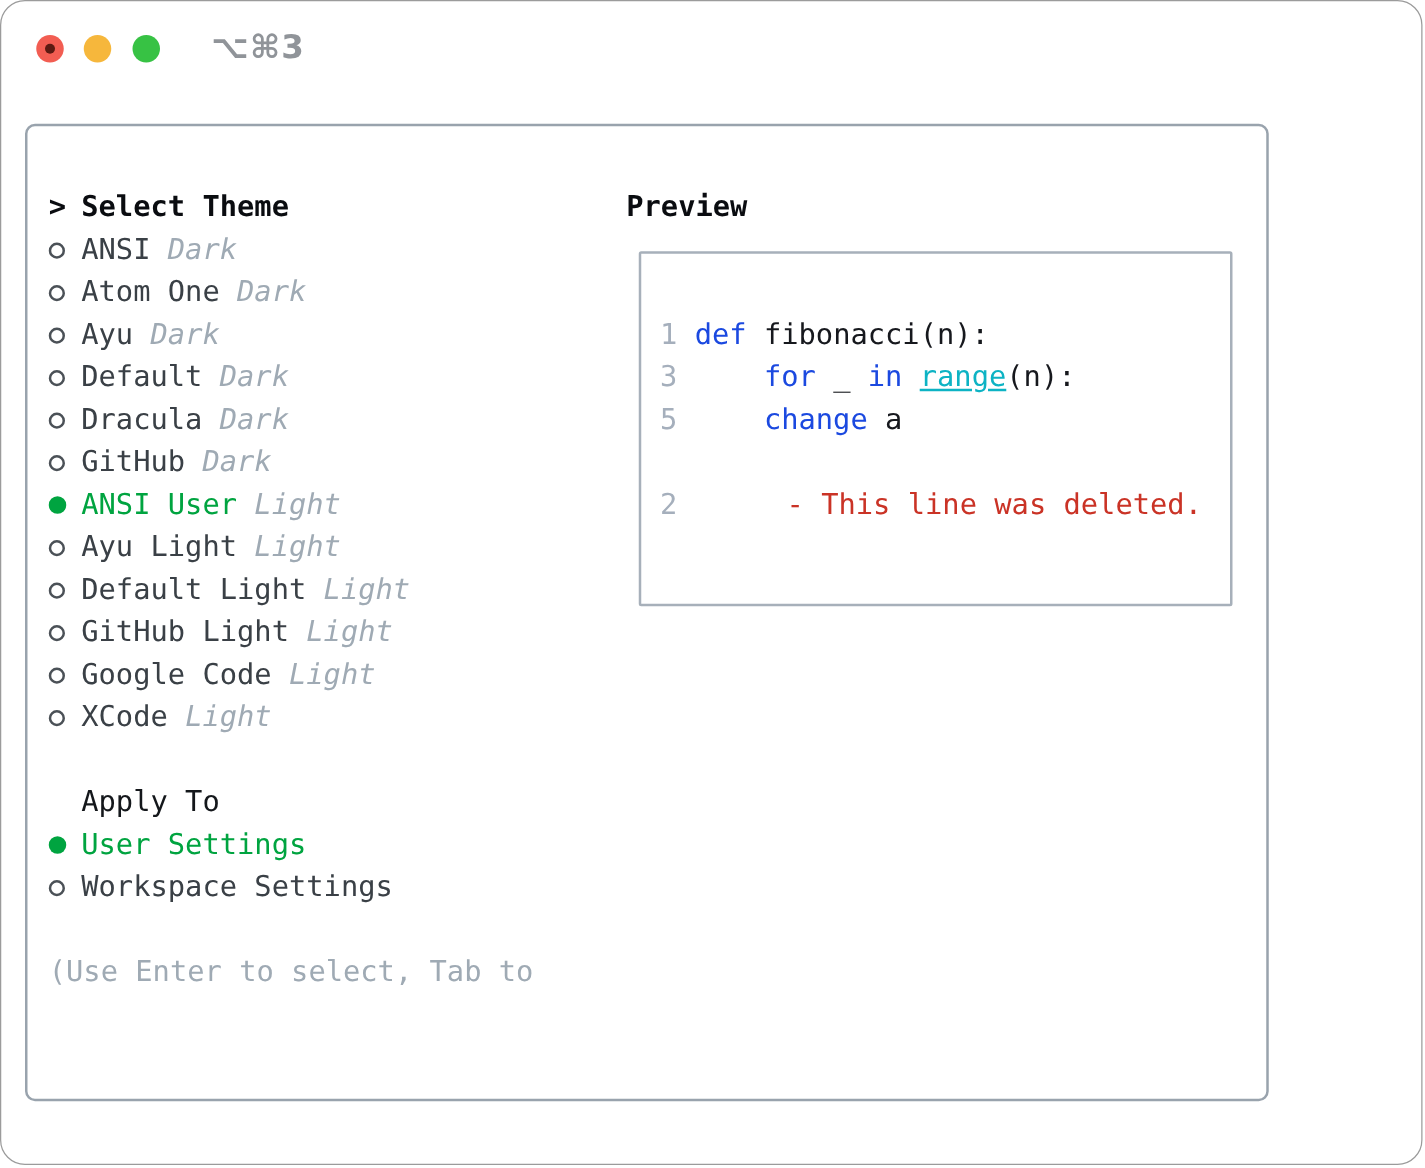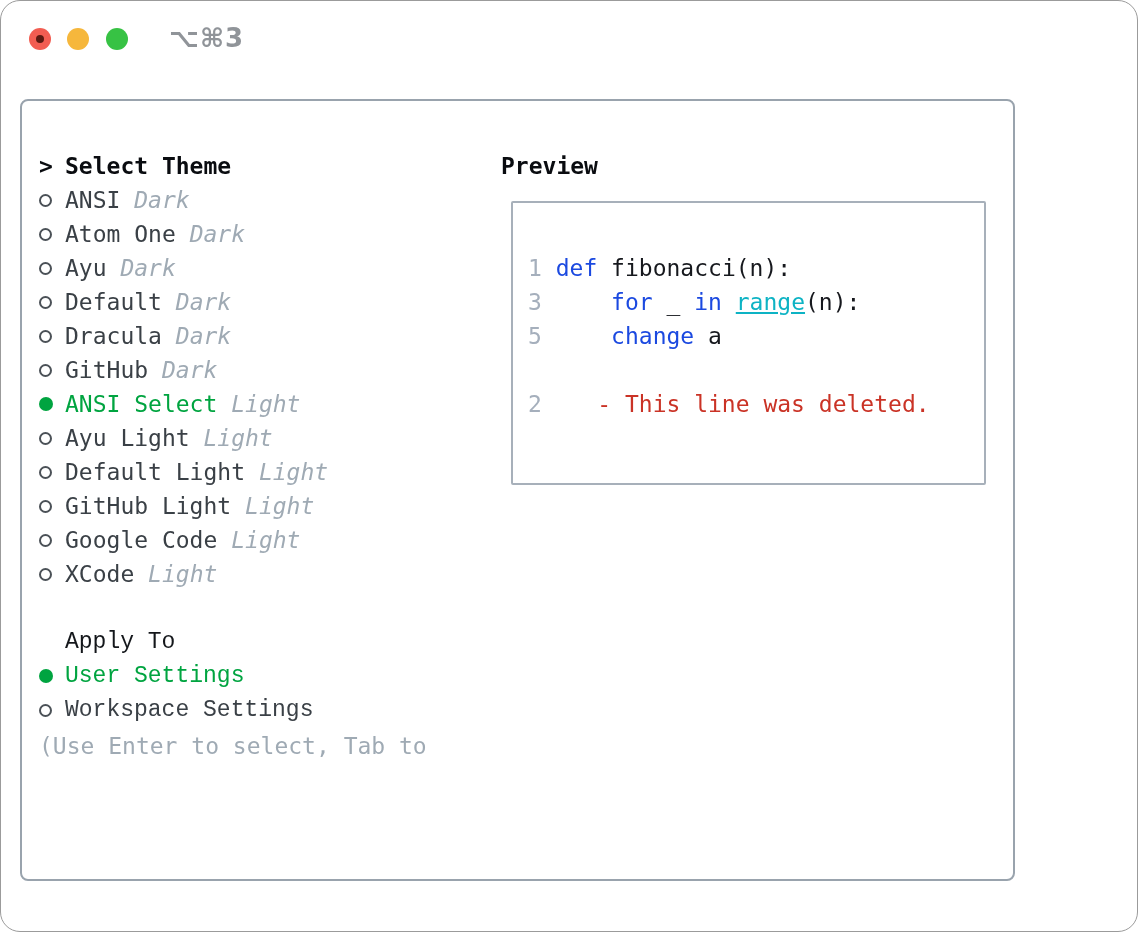--- a/index.html
+++ b/index.html
@@ -25,35 +25,35 @@
   .radio{width:13px;height:13px;border:2px solid #4b5157;border-radius:50%;box-sizing:border-box;}
   .radio.sel{width:14px;height:14px;border:none;background:var(--accent-green);}
   .hdr{font-weight:bold;color:#0a0c10;}
   .name{color:#3a4046;}
   .name.sel{color:var(--accent-green);}
   .tag{color:var(--muted-gray);font-style:italic;}
   .plainhdr{color:#14171b;}
   .hintline{color:var(--muted-gray);font-size:23px;line-height:34px;white-space:pre;}
   
   #theme-list{position:absolute;left:38px;top:148px;}
-  #apply-section{position:absolute;left:38px;top:624px;font-family:Liberation Mono, monospace;}
-  #hint{position:absolute;left:38px;top:728px;}
+  #apply-section{position:absolute;left:38px;top:624px;}
+  #hint{position:absolute;left:38px;top:760px;}
   #preview-label{position:absolute;left:500px;top:148px;height:34px;display:flex;align-items:center;
     font-size:23px;font-weight:bold;color:#0a0c10;}
   #preview-box{position:absolute;left:510px;top:200px;width:475px;height:284px;border:2px solid #a7b0ba;
     border-radius:2px;box-sizing:border-box;background:#ffffff;}
   #code-rows{position:absolute;left:15px;top:48px;}
   .crow{height:34px;line-height:34px;white-space:pre;font-size:23px;}
   .g{color:var(--gutter-gray);}
   .p{color:#16181d;}
   .k{color:var(--keyword-blue);}
   .c{color:var(--function-cyan);text-decoration:underline;}
   .n{color:var(--number-green);}
   .ctx{color:var(--context-gray);}
-  .del{color:var(--deleted-red);}
+  .del{color:var(--deleted-red);margin-left:32px;}
   .add{color:var(--added-green);}
 </style>
 </head>
 <body>
 
 <div class="window">
 
   <div class="titlebar">
     <div class="light red"></div>
     <div class="light yellow"></div>
@@ -68,21 +68,21 @@
       <span class="mk"><span class="arrow">&gt;</span></span>
       <span class="hdr">Select Theme</span>
     </div>
 
   <div class="row"><span class="mk"><span class="radio"></span></span><span class="name">ANSI</span><span class="name"> </span><span class="tag">Dark</span></div>
       <div class="row"><span class="mk"><span class="radio"></span></span><span class="name">Atom One</span><span class="name"> </span><span class="tag">Dark</span></div>
       <div class="row"><span class="mk"><span class="radio"></span></span><span class="name">Ayu</span><span class="name"> </span><span class="tag">Dark</span></div>
       <div class="row"><span class="mk"><span class="radio"></span></span><span class="name">Default</span><span class="name"> </span><span class="tag">Dark</span></div>
       <div class="row"><span class="mk"><span class="radio"></span></span><span class="name">Dracula</span><span class="name"> </span><span class="tag">Dark</span></div>
       <div class="row"><span class="mk"><span class="radio"></span></span><span class="name">GitHub</span><span class="name"> </span><span class="tag">Dark</span></div>
-      <div class="row"><span class="mk"><span class="radio sel"></span></span><span class="name sel">ANSI Select</span><span class="name"> </span><span class="tag">Light</span></div>
+      <div class="row"><span class="mk"><span class="radio sel"></span></span><span class="name sel">ANSI User</span><span class="name"> </span><span class="tag">Light</span></div>
       <div class="row"><span class="mk"><span class="radio"></span></span><span class="name">Ayu Light</span><span class="name"> </span><span class="tag">Light</span></div>
       <div class="row"><span class="mk"><span class="radio"></span></span><span class="name">Default Light</span><span class="name"> </span><span class="tag">Light</span></div>
       <div class="row"><span class="mk"><span class="radio"></span></span><span class="name">GitHub Light</span><span class="name"> </span><span class="tag">Light</span></div>
       <div class="row"><span class="mk"><span class="radio"></span></span><span class="name">Google Code</span><span class="name"> </span><span class="tag">Light</span></div>
       <div class="row"><span class="mk"><span class="radio"></span></span><span class="name">XCode</span><span class="name"> </span><span class="tag">Light</span></div>
     </div>
 
   <div id="apply-section">
     <div class="row">
       <span class="mk"></span>

